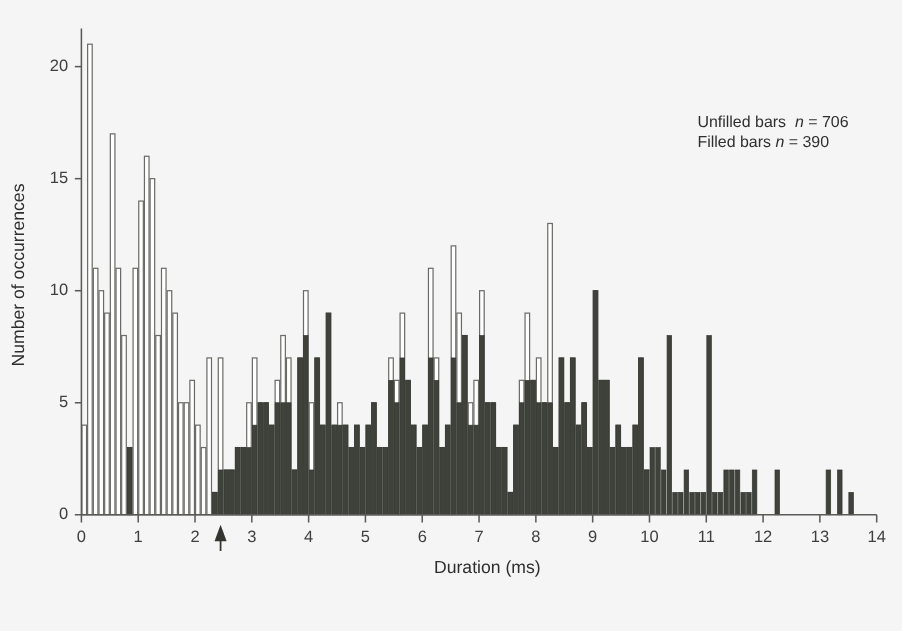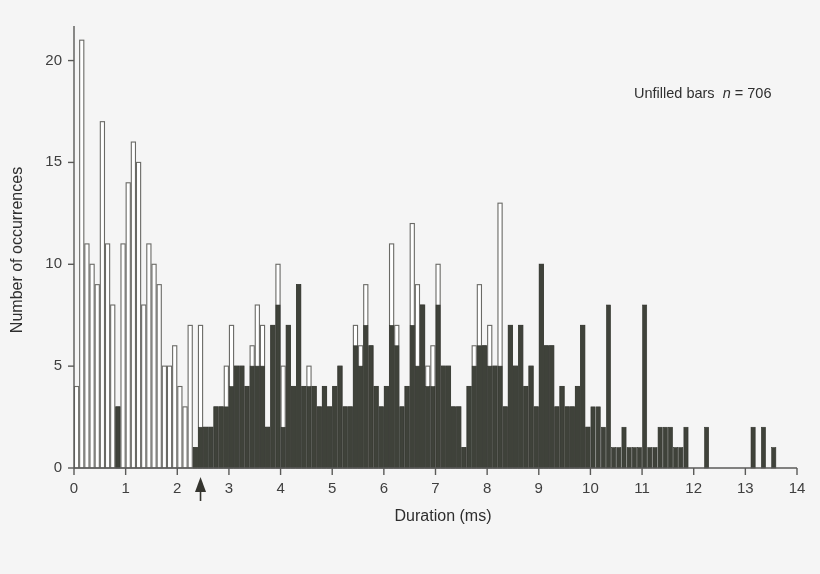--- a/index.html
+++ b/index.html
@@ -23,21 +23,21 @@
   .tick-label.x{text-anchor:middle;}
   .axis-title{
     font-family:"Liberation Sans", sans-serif;
     font-size:16px;fill:#2e2e2e;text-anchor:middle;
   }
   .bar-unfilled{fill:#ffffff;stroke:#6a6a66;stroke-width:1.1;}
   .bar-filled{fill:#3f423a;stroke:#32352e;stroke-width:0.6;}
   .marker-arrow{fill:#35352f;}
   #legend{
     position:absolute;
-    left:634px;top:84px;
+    left:634px;top:102px;
     font-size:14.5px;
     line-height:19px;
     color:#2f2f2f;
     white-space:nowrap;
   }
   #legend .row{display:block;}
   #legend .ital{font-style:italic;}
 </style>
 </head>
 <body>
@@ -297,15 +297,16 @@
     <g id="marker">
         <path d="M 200.525 477 L 195.025 492 L 206.025 492 Z" class="marker-arrow"></path>
         <line x1="200.525" y1="490" x2="200.525" y2="501" stroke="#35352f" stroke-width="1.6"></line>
       </g>
     <text id="x-axis-title" class="axis-title" x="443" y="521">Duration (ms)</text>
     <text id="y-axis-title" class="axis-title" x="22" y="250" transform="rotate(-90 22 250)">Number of occurrences</text>
   </svg>
 
   <div id="legend">
     <span class="row"><span>Unfilled bars</span>&nbsp;&nbsp;<span class="ital">n</span>&nbsp;<span>= 706</span></span>
+    <span class="row"><span>Filled bars</span>&nbsp;<span class="ital">n</span>&nbsp;<span>= 390</span></span>
   </div>
 
 </div>
 
 </body></html>

